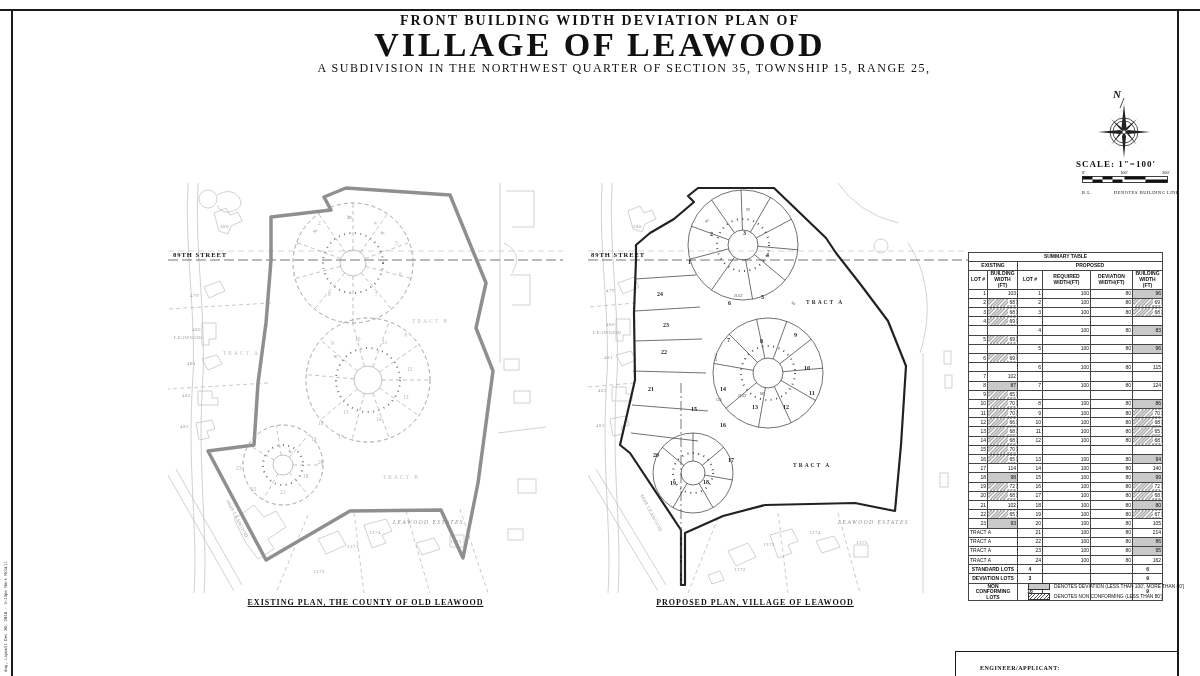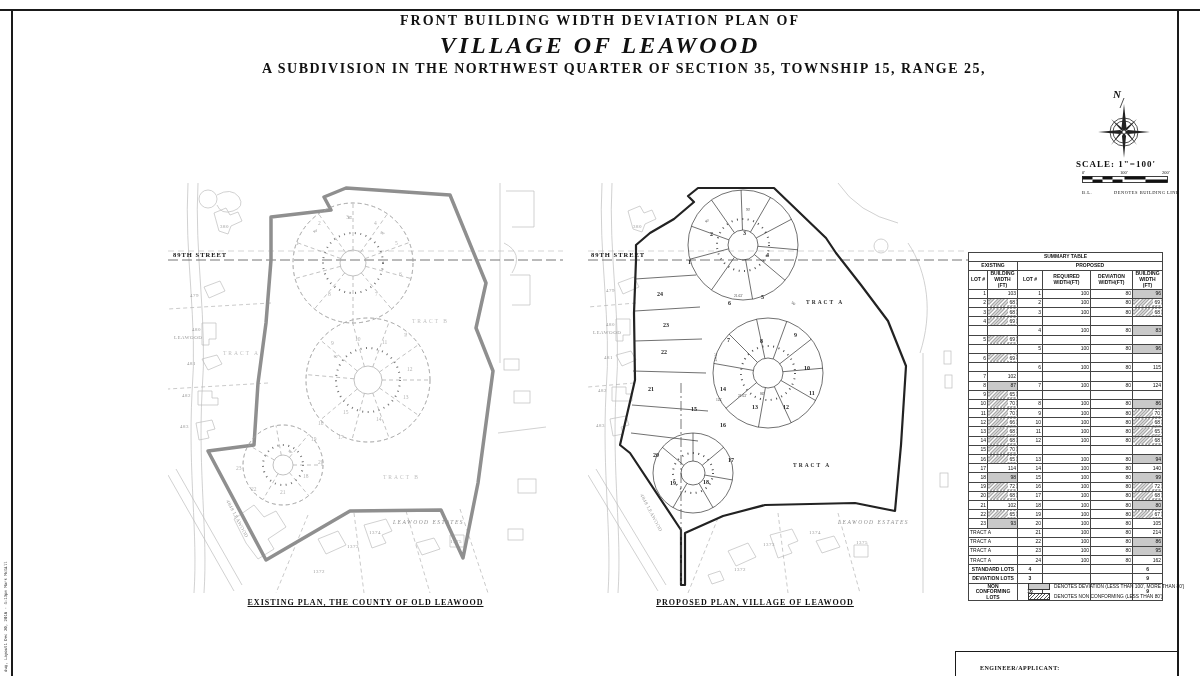--- a/index.html
+++ b/index.html
@@ -3,22 +3,22 @@
 <meta charset="utf-8">
 <style>
   html,body{margin:0;padding:0;background:#fff;}
   #sheet{position:relative;width:1200px;height:676px;background:#fff;overflow:hidden;
          font-family:"Liberation Serif",serif;color:#111;}
   .abs{position:absolute;}
   .bline{position:absolute;background:#1a1a1a;}
   
   #titleblock{left:0;right:0;top:13px;text-align:center;}
   #tb-line1{font-size:14px;font-weight:700;letter-spacing:2px;}
-  #tb-title{font-size:24px;font-weight:700;letter-spacing:3px;line-height:32px;font-style:italic;}
-  #tb-line2,#tb-line3{font-size:14px;font-weight:700;letter-spacing:1.5px;line-height:15px;padding-left:48px;}
+  #tb-title{font-size:34px;font-weight:700;letter-spacing:3px;line-height:32px;}
+  #tb-line2,#tb-line3{font-size:12px;font-weight:400;letter-spacing:1.5px;line-height:15px;padding-left:48px;}
   
   #north-label{left:1113px;top:88px;font-style:italic;font-weight:700;font-size:11px;}
   #scale-text{left:1076px;top:159px;font-weight:700;font-size:9px;letter-spacing:1px;}
   #scale-ticks{left:1082px;top:170px;width:90px;font-size:4.5px;}
   #scale-ticks span{position:absolute;}
   #bl-note{left:1082px;top:190px;font-size:4.5px;letter-spacing:.5px;}
   #bl-note .abbr{margin-right:22px;}
   
   .mapcap{font-size:8px;font-weight:700;letter-spacing:1px;text-decoration:underline;text-align:center;}
   

